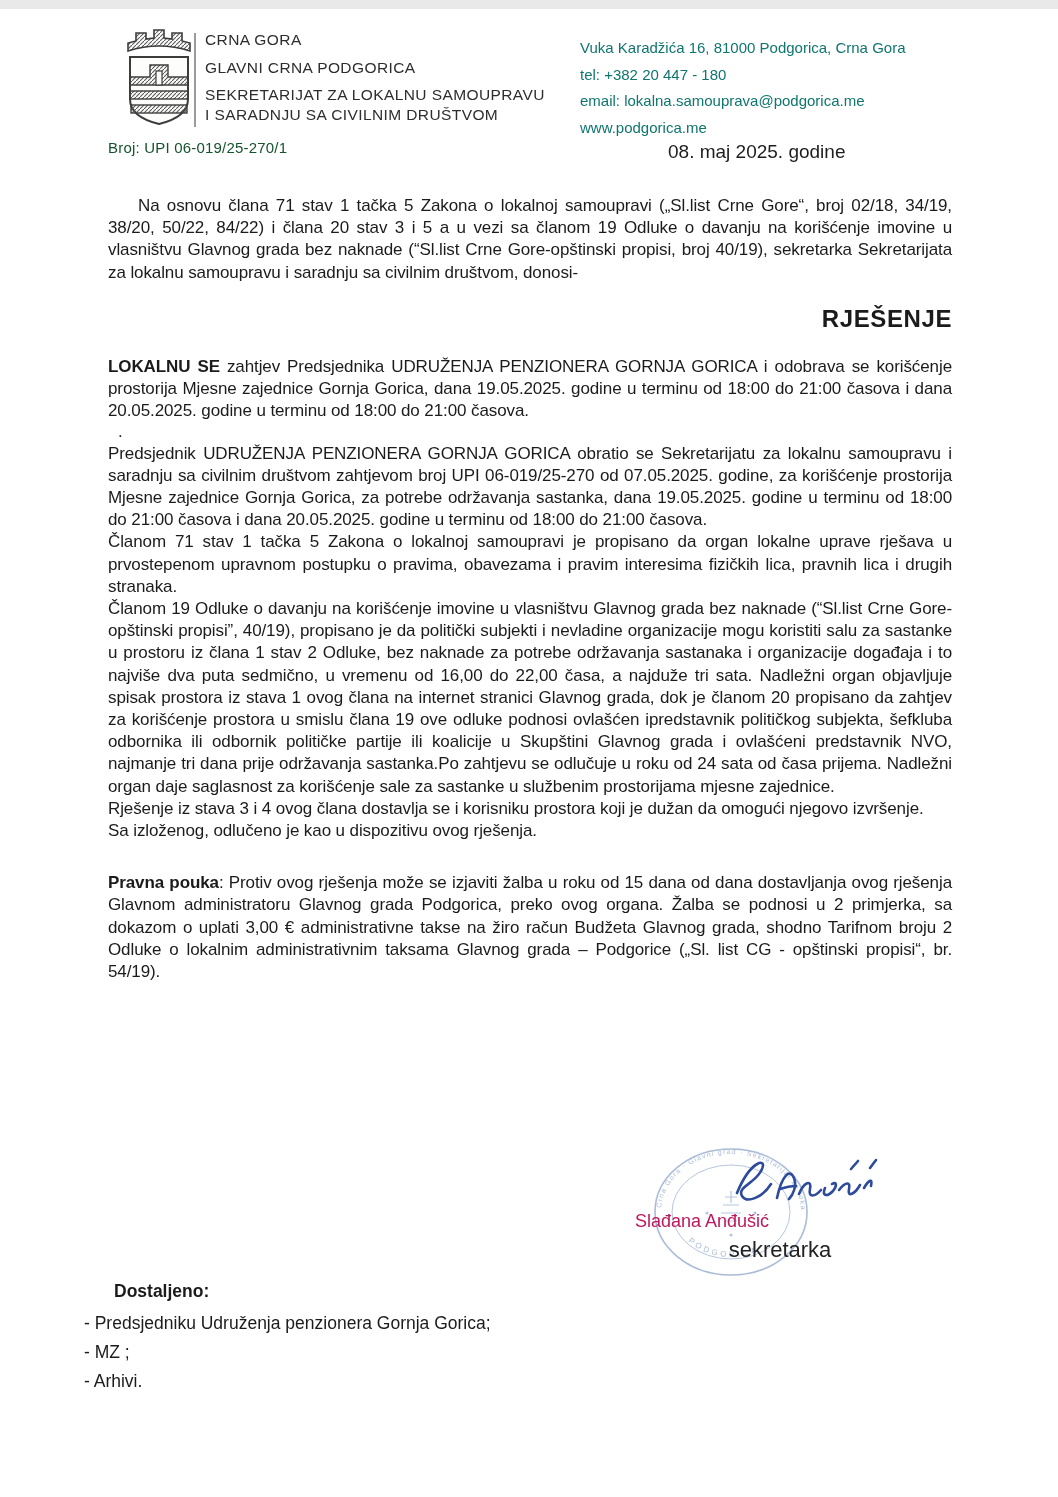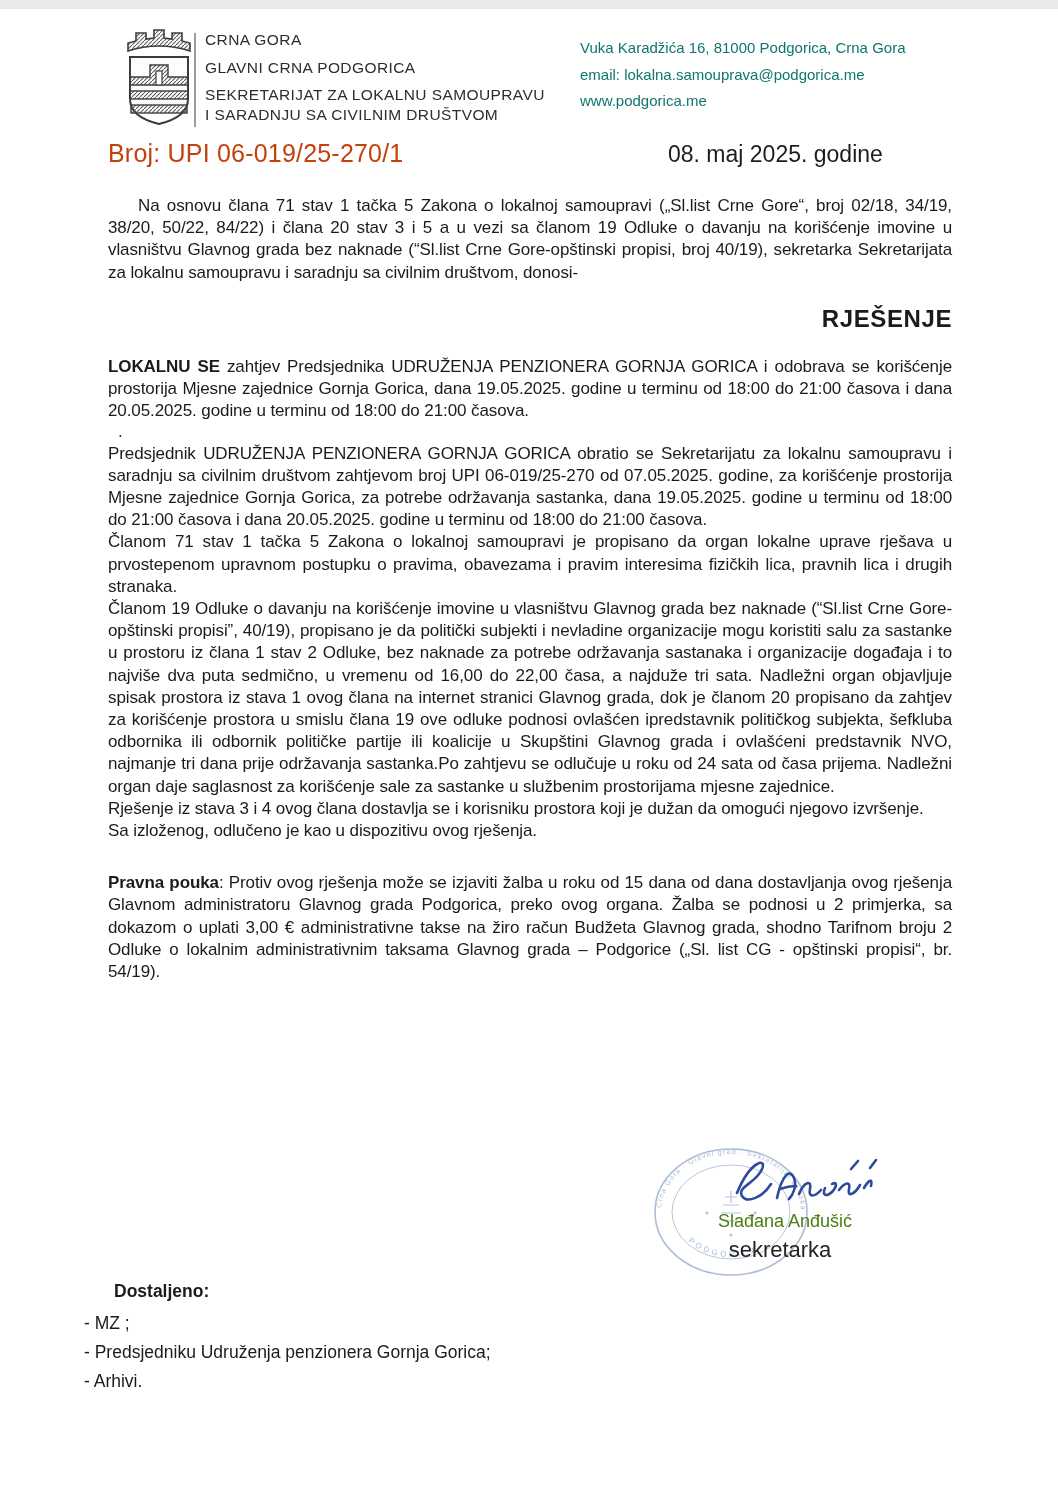--- a/index.html
+++ b/index.html
@@ -16,43 +16,43 @@
   
   .crest { position:absolute; left:116px; top:12px; }
   .hdr-divider { position:absolute; left:194px; top:24px; width:2px; height:94px; background:#9b9b9b; }
   .org-block { position:absolute; left:205px; top:22px; color:#2d2d2d; }
   .org-line { font-size:15.5px; letter-spacing:.4px; white-space:nowrap; }
   .org-line.l1 { margin-bottom:10px; }
   .org-line.l2 { margin-bottom:9px; }
   .org-line.l3 { margin-bottom:2px; }
   .contact-block { position:absolute; left:580px; top:26px; color:#0f766e; }
   .contact-line { font-size:15px; line-height:26.5px; white-space:nowrap; }
-  .ref-number { position:absolute; left:108px; top:130px; font-size:25px; color:#c2410c; letter-spacing:.2px; }
-  .doc-date  { position:absolute; left:668px; top:132px; font-size:23px; color:#1d1d1d; }
+  .ref-number { position:absolute; left:108px; top:130px; font-size:15px; color:#14532d; letter-spacing:.2px; }
+  .doc-date  { position:absolute; left:668px; top:132px; font-size:19px; color:#1d1d1d; }
 
   
   .body-block {
     position:absolute; left:108px; top:186px; width:844px;
     font-size:17px; line-height:22.2px; text-align:justify;
     letter-spacing:-0.1px; color:#1b1b1b;
   }
   .p-intro { text-indent:30px; }
   .h-center { text-align:right; font-weight:bold; font-size:24px; letter-spacing:.6px; }
   .h-rjesenje { margin:24px 0 26px; }
   .h-obraz { margin:0 0 16px; }
   .stray-dot { text-align:left; padding-left:10px; height:20px; line-height:18px; }
   .p-body { margin:0; }
   .p-legal { margin-top:30px; }
   .bold { font-weight:bold; }
 
   
   .signature-block { position:absolute; left:635px; top:1122px; width:300px; height:180px; }
   .stamp-svg { position:absolute; left:8px; top:8px; }
   .signature-svg { position:absolute; left:88px; top:22px; }
-  .sig-name  { position:absolute; top:80px;  left:0; width:300px; text-align:center; font-size:18px; color:#4d7c0f; }
+  .sig-name  { position:absolute; top:80px;  left:0; width:300px; font-size:18px; color:#be185d; }
   .sig-title { position:absolute; top:106px; left:0; width:290px; text-align:center; font-size:22px; color:#222; }
 
   
   .distribution { position:absolute; left:84px; top:1272px; font-size:17.5px; color:#1b1b1b; }
   .dist-label { padding-left:30px; margin-bottom:7px;font-weight:bold; }
   .dist-item { line-height:29px; }
 </style>
 </head>
 <body>
 
@@ -81,20 +81,21 @@
 
   <div class="org-block">
     <div class="org-line l1">CRNA GORA</div>
     <div class="org-line l2">GLAVNI CRNA PODGORICA</div>
     <div class="org-line l3">SEKRETARIJAT ZA LOKALNU SAMOUPRAVU</div>
     <div class="org-line l4">I SARADNJU SA CIVILNIM DRUŠTVOM</div>
   </div>
 
   <div class="contact-block">
     <div class="contact-line">Vuka Karadžića 16, 81000 Podgorica, Crna Gora</div>
+    <div class="contact-line">tel: +382 20 447 - 180</div>
     <div class="contact-line">email: lokalna.samouprava@podgorica.me</div>
     <div class="contact-line">www.podgorica.me</div>
   </div>
 
   <div class="ref-number">Broj: UPI 06-019/25-270/1</div>
   <div class="doc-date">08. maj 2025. godine</div>
 
   <div class="body-block">
     <p class="p-intro">Na osnovu člana 71 stav 1 tačka 5 Zakona o lokalnoj samoupravi („Sl.list Crne Gore“, broj 02/18, 34/19, 38/20, 50/22, 84/22) i člana  20 stav 3 i 5 a u vezi sa članom 19  Odluke o davanju na korišćenje imovine u vlasništvu Glavnog grada bez naknade (“Sl.list Crne Gore-opštinski propisi, broj 40/19), sekretarka Sekretarijata za lokalnu samoupravu i saradnju sa civilnim društvom, donosi-</p>
 
@@ -149,18 +150,18 @@
         <path d="M147,15 L153,7"></path>
       </g>
     </svg>
 
     <div class="sig-name">Slađana Anđušić</div>
     <div class="sig-title">sekretarka</div>
   </div>
 
   <div class="distribution">
     <div class="dist-label">Dostaljeno:</div>
+    <div class="dist-item">- Predsjedniku Udruženja penzionera Gornja Gorica;</div>
     <div class="dist-item">- MZ ;</div>
-    <div class="dist-item">- Predsjedniku Udruženja penzionera Gornja Gorica;</div>
     <div class="dist-item">- Arhivi.</div>
   </div>
 
 </div>
 
 </body></html>

